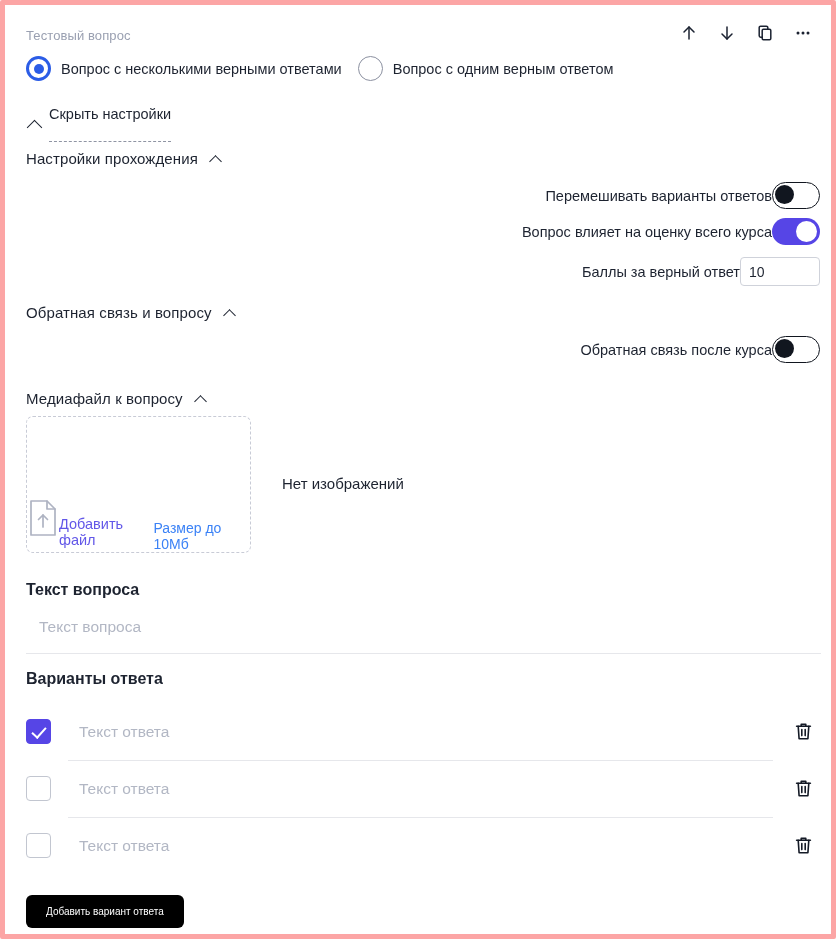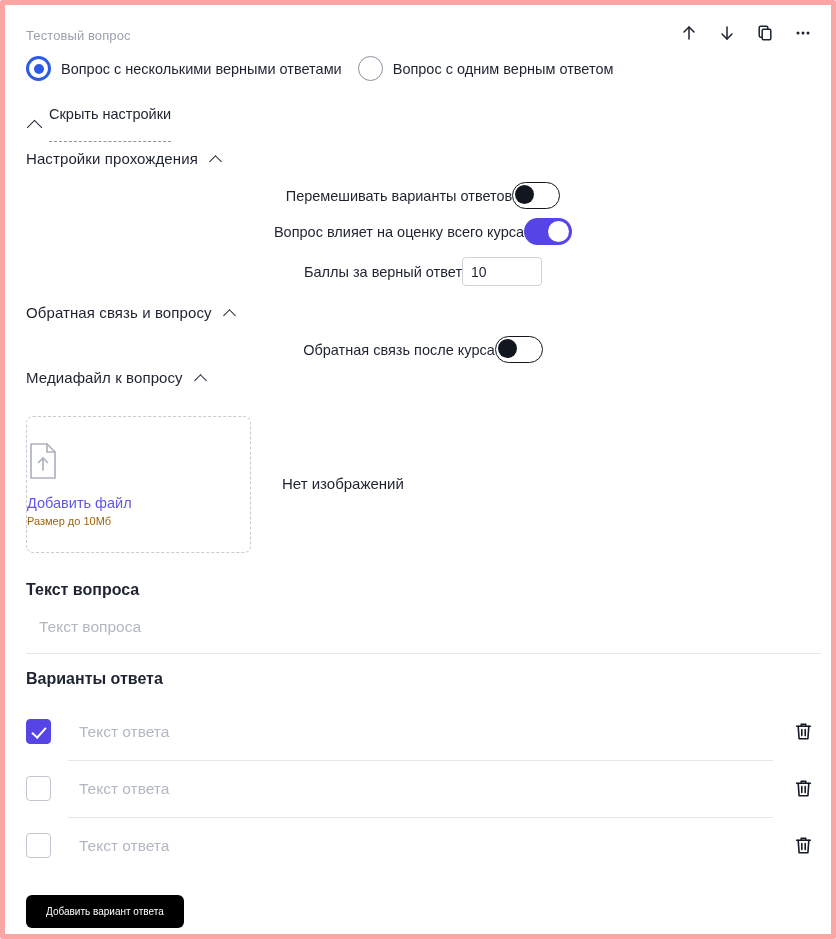--- a/index.html
+++ b/index.html
@@ -126,21 +126,21 @@
     letter-spacing: .1px;
   }
 
   
   .set-row {
     position: absolute;
     left: 21px;
     width: 794px;
     display: flex;
     align-items: center;
-    justify-content: center;
+    justify-content: flex-end;
   }
   .set-row .name {
     font-size: 14.5px;
     color: #1d2330;
   }
 
   
   .toggle {
     width: 48px; height: 27px;
     border-radius: 14px;
@@ -185,35 +185,35 @@
   }
 
   
   .upload-box {
     position: absolute;
     left: 21px; top: 411px;
     width: 225px; height: 137px;
     border: 1.6px dashed #c8cbd6;
     border-radius: 7px;
     display: flex;
-    flex-direction: column;
-    align-items: flex-start;
+    flex-direction: row;
+    align-items: flex-end;
     justify-content: center;
     cursor: pointer;
     background: #fff;
   }
   .file-icon { margin-bottom: 11px; }
   .upload-link {
     font-size: 14.5px;
     color: #6257e8;
     margin-bottom: 4px;
   }
   .upload-hint {
-    font-size: 11px;
-    color: #a16207;
+    font-size: 14px;
+    color: #3b82f6;
   }
   .no-images {
     position: absolute;
     left: 277px; top: 470px;
     font-size: 15px;
     color: #1d2330;
   }
 
   
   .block-title {
@@ -399,21 +399,21 @@
     <span class="chev sm"></span>
   </div>
 
   <div class="set-row" style="top:331px;">
     <span class="name">Обратная связь после курса</span>
     <span class="toggle off">
         <span class="knob"></span>
       </span>
   </div>
 
-  <div class="section-head" style="left:21px; top:364px;">
+  <div class="section-head" style="left:21px; top:385px;">
     <span class="txt">Медиафайл к вопросу</span>
     <span class="chev sm"></span>
   </div>
 
   <div class="upload-box">
     <span class="file-icon">
       <svg width="32" height="38" viewBox="0 0 32 38" fill="none" stroke="#aeb3c2" stroke-width="1.7" stroke-linecap="round" stroke-linejoin="round">
         <path d="M4 2h16l8 8v26H4z"></path>
         <path d="M20 2v8h8"></path>
         <path d="M16 28V16"></path>

